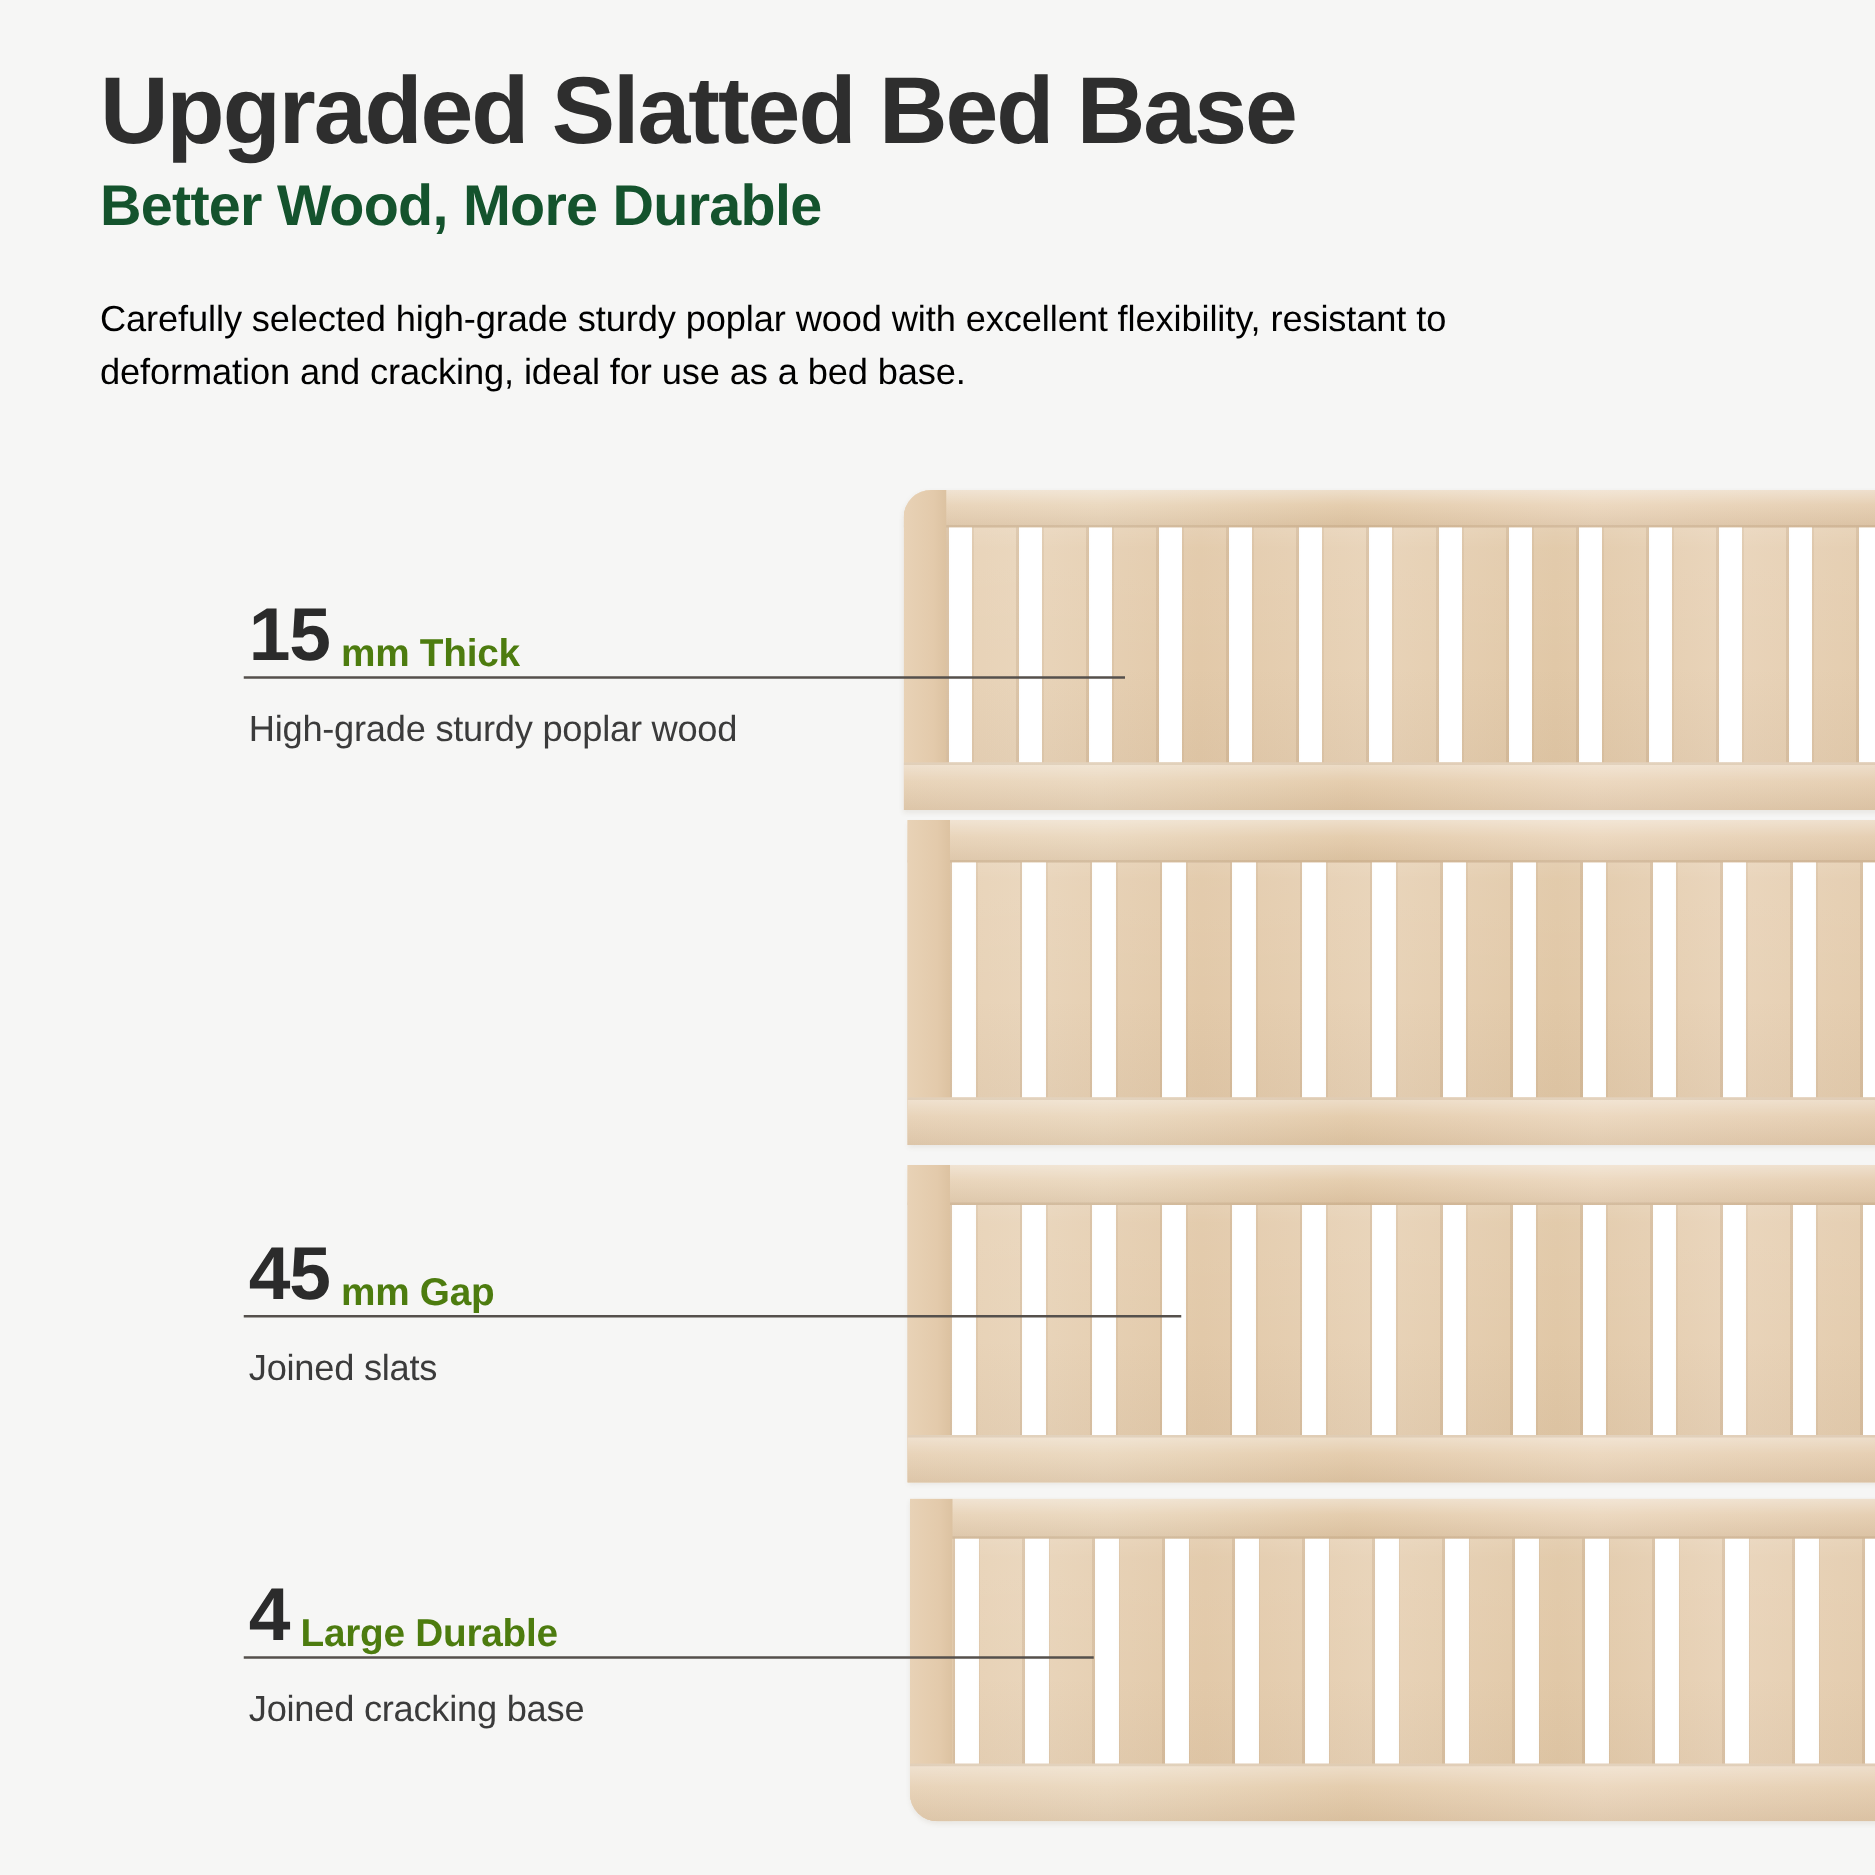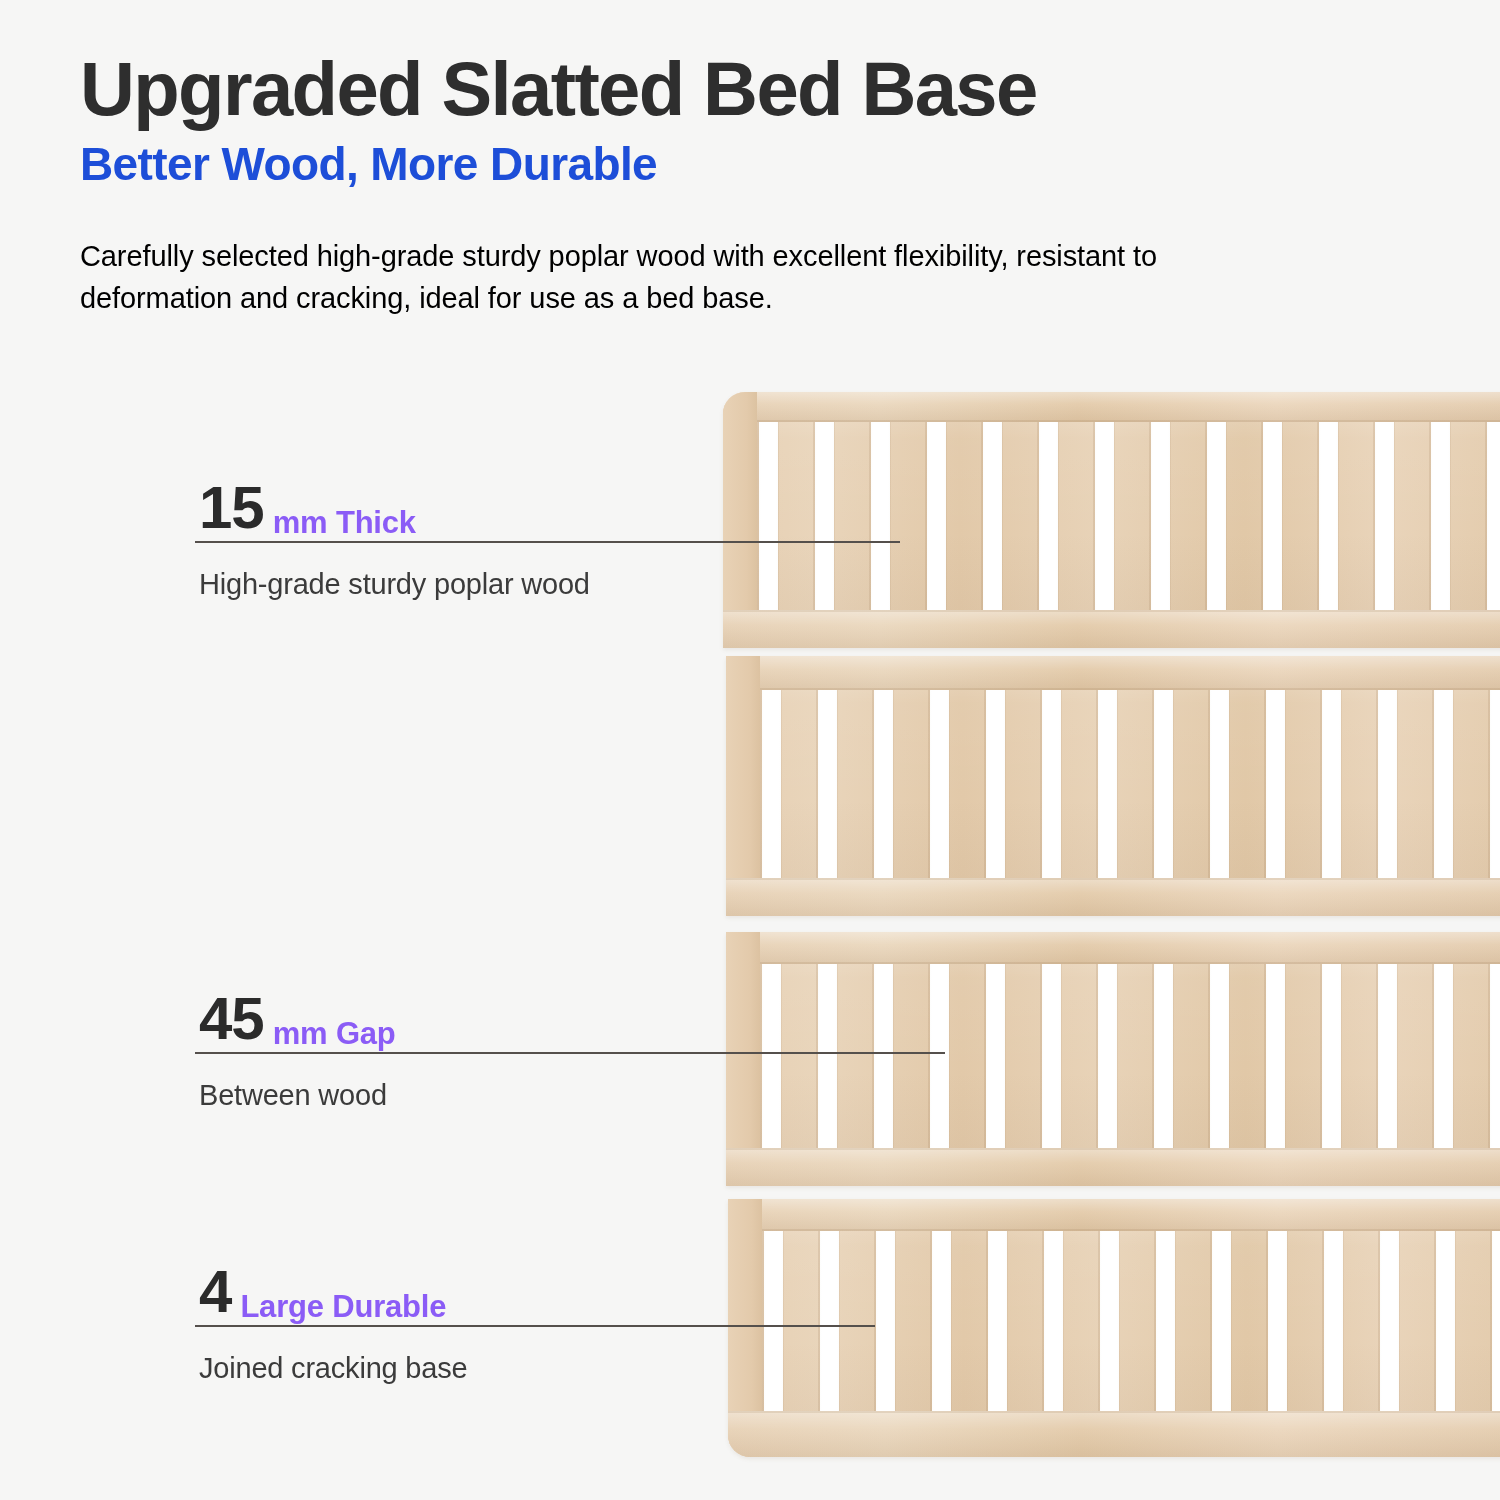--- a/index.html
+++ b/index.html
@@ -27,21 +27,21 @@
     letter-spacing:-1.6px;
     color:#2e2e2e;
     line-height:1.02;
     white-space:nowrap;
   }
 
   #subtitle {
     font-size:46px;
     font-weight:700;
     letter-spacing:-0.6px;
-    color:#1d4ed8;
+    color:#14532d;
     line-height:1.25;
     margin-top:8px;
     white-space:nowrap;
   }
 
   #lede {
     margin-top:42px;
     font-size:29px;
     font-weight:400;
     color:#000000;
@@ -130,21 +130,21 @@
 
   .co-head {
     display:flex; align-items:flex-end; white-space:nowrap;
     padding-left:4px;
   }
   .co-num {
     font-size:60px; font-weight:700; color:#2b2b2b;
     letter-spacing:-1px; line-height:1;
   }
   .co-unit {
-    font-size:31px; font-weight:700; color:#8b5cf6;
+    font-size:31px; font-weight:700; color:#4d7c0f;
     letter-spacing:-0.2px; margin-left:9px; line-height:1;
   }
 
   .co-rule {
     position:absolute; height:2px;
     background:#55504c;
   }
 
   .co-desc {
     font-size:29px; font-weight:400; color:#3b3b3b;
@@ -207,21 +207,21 @@
     <div class="co-desc" style="margin-top:30px;">High-grade sturdy poplar wood</div>
   </div>
 
 
   <div class="callout" style="left:195px; top:989px; width:760px;">
     <div class="co-head">
       <span class="co-num">45</span>
       <span class="co-unit">mm Gap</span>
     </div>
     <div class="co-rule" style="left:0px; top:63px; width:750px;"></div>
-    <div class="co-desc" style="margin-top:30px;">Between wood</div>
+    <div class="co-desc" style="margin-top:30px;">Joined slats</div>
   </div>
 
   <div class="callout" style="left:195px; top:1262px; width:690px;">
     <div class="co-head">
       <span class="co-num">4</span>
       <span class="co-unit">Large Durable</span>
     </div>
     <div class="co-rule" style="left:0px; top:63px; width:680px;"></div>
     <div class="co-desc" style="margin-top:30px;">Joined cracking base</div>
   </div>

